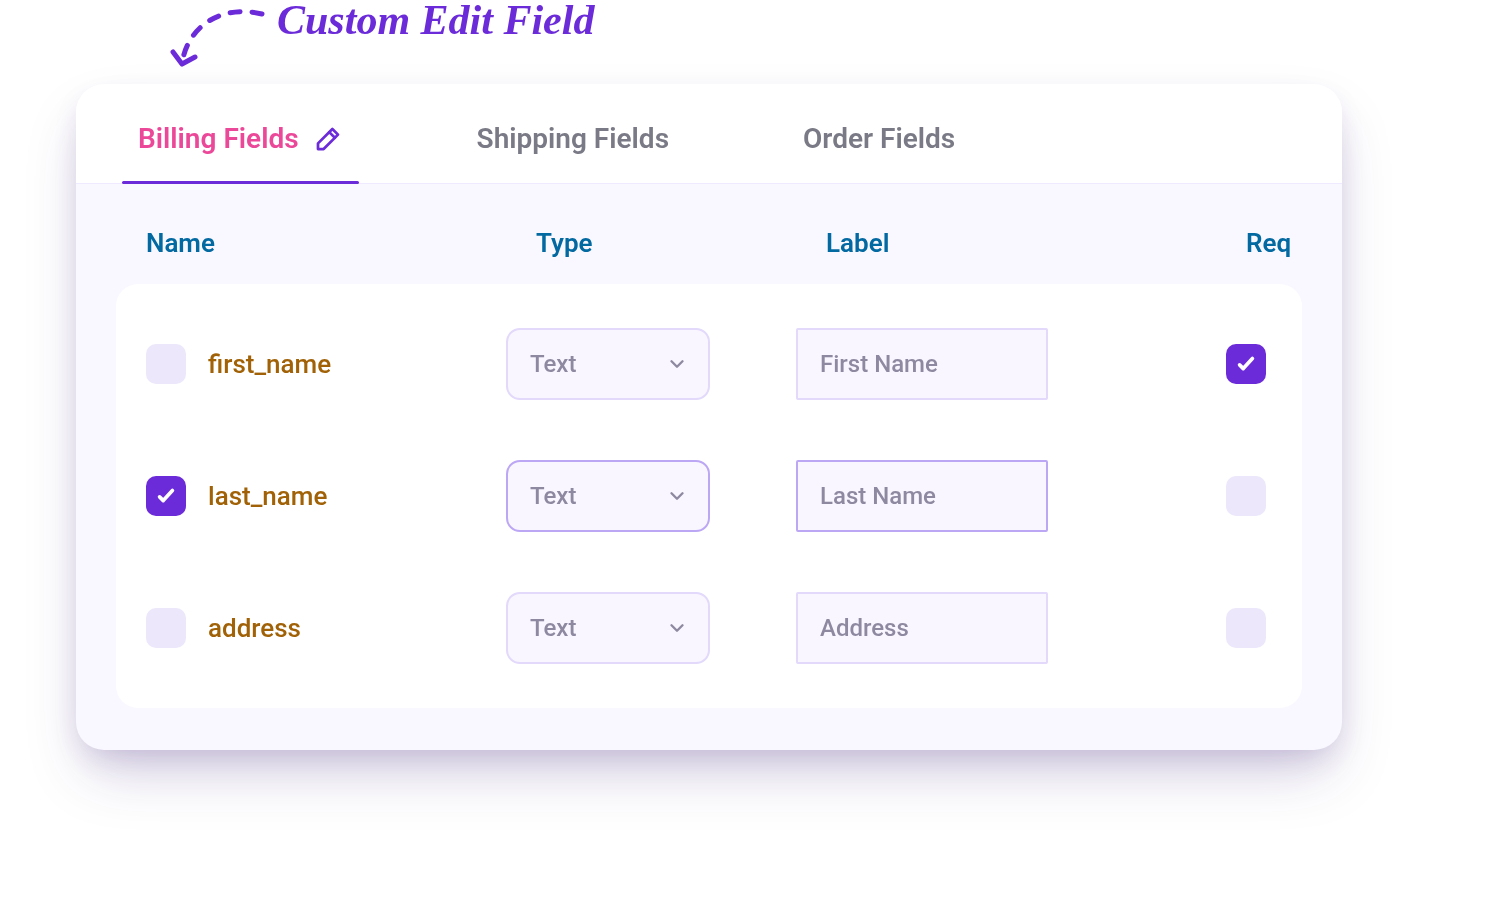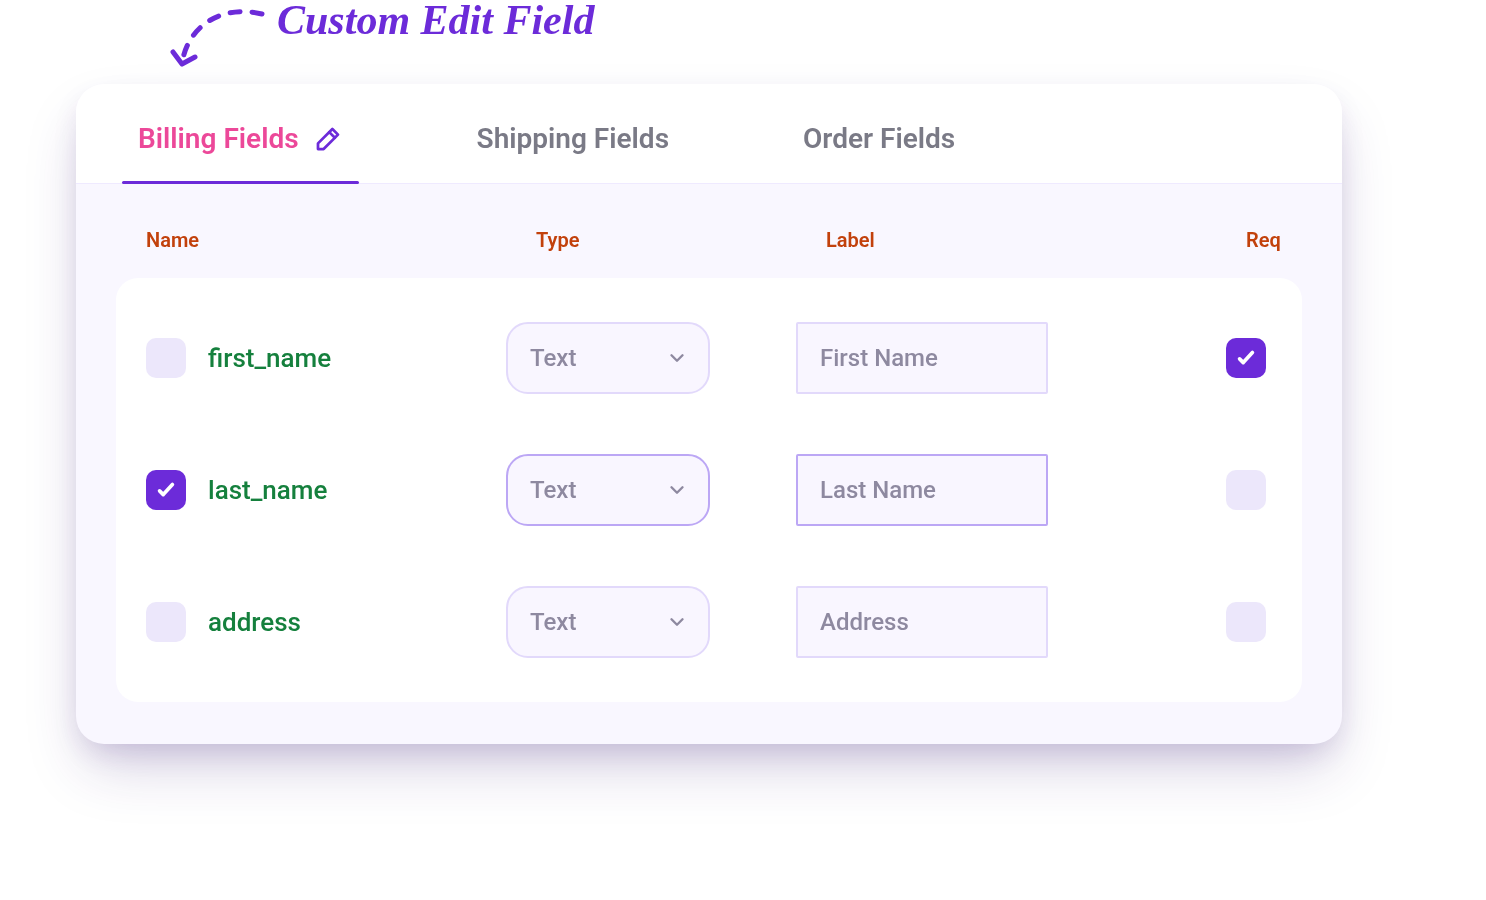--- a/index.html
+++ b/index.html
@@ -84,22 +84,22 @@
       background: #6c2bd9;
       border-radius: 2px;
     }
     .edit-icon svg { display: block; }
 
     
     .thead {
       display: grid;
       grid-template-columns: 390px 290px 420px 1fr;
       padding: 44px 70px 26px 70px;
-      color: #c2410c;
-      font-size: 20px;
+      color: #0369a1;
+      font-size: 26px;
       font-weight: 600;
     }
     .thead .col-req { text-align: right; padding-right: 4px; }
 
     
     .rows {
       margin: 0 40px 42px 40px;
       background: #ffffff;
       border-radius: 22px;
       padding: 14px 0;
@@ -123,31 +123,31 @@
       background: #ece7fb;
       display: flex; align-items: center; justify-content: center;
       cursor: pointer;
       flex-shrink: 0;
     }
     .check.checked { background: #6c2bd9; }
     .check svg { display: none; }
     .check.checked svg { display: block; }
     .name-text {
       font-size: 26px;
-      color: #15803d;
+      color: #a16207;
       font-weight: 500;
     }
 
     
     .select {
       width: 204px;
       height: 72px;
       border: 2px solid #e2d9fb;
       background: #f9f6ff;
-      border-radius: 22px;
+      border-radius: 14px;
       display: flex;
       align-items: center;
       justify-content: space-between;
       padding: 0 20px 0 22px;
       cursor: pointer;
     }
     .row.selected .select { border-color: #bca7f5; }
     .select-text {
       font-size: 24px;
       color: #8e89a0;

